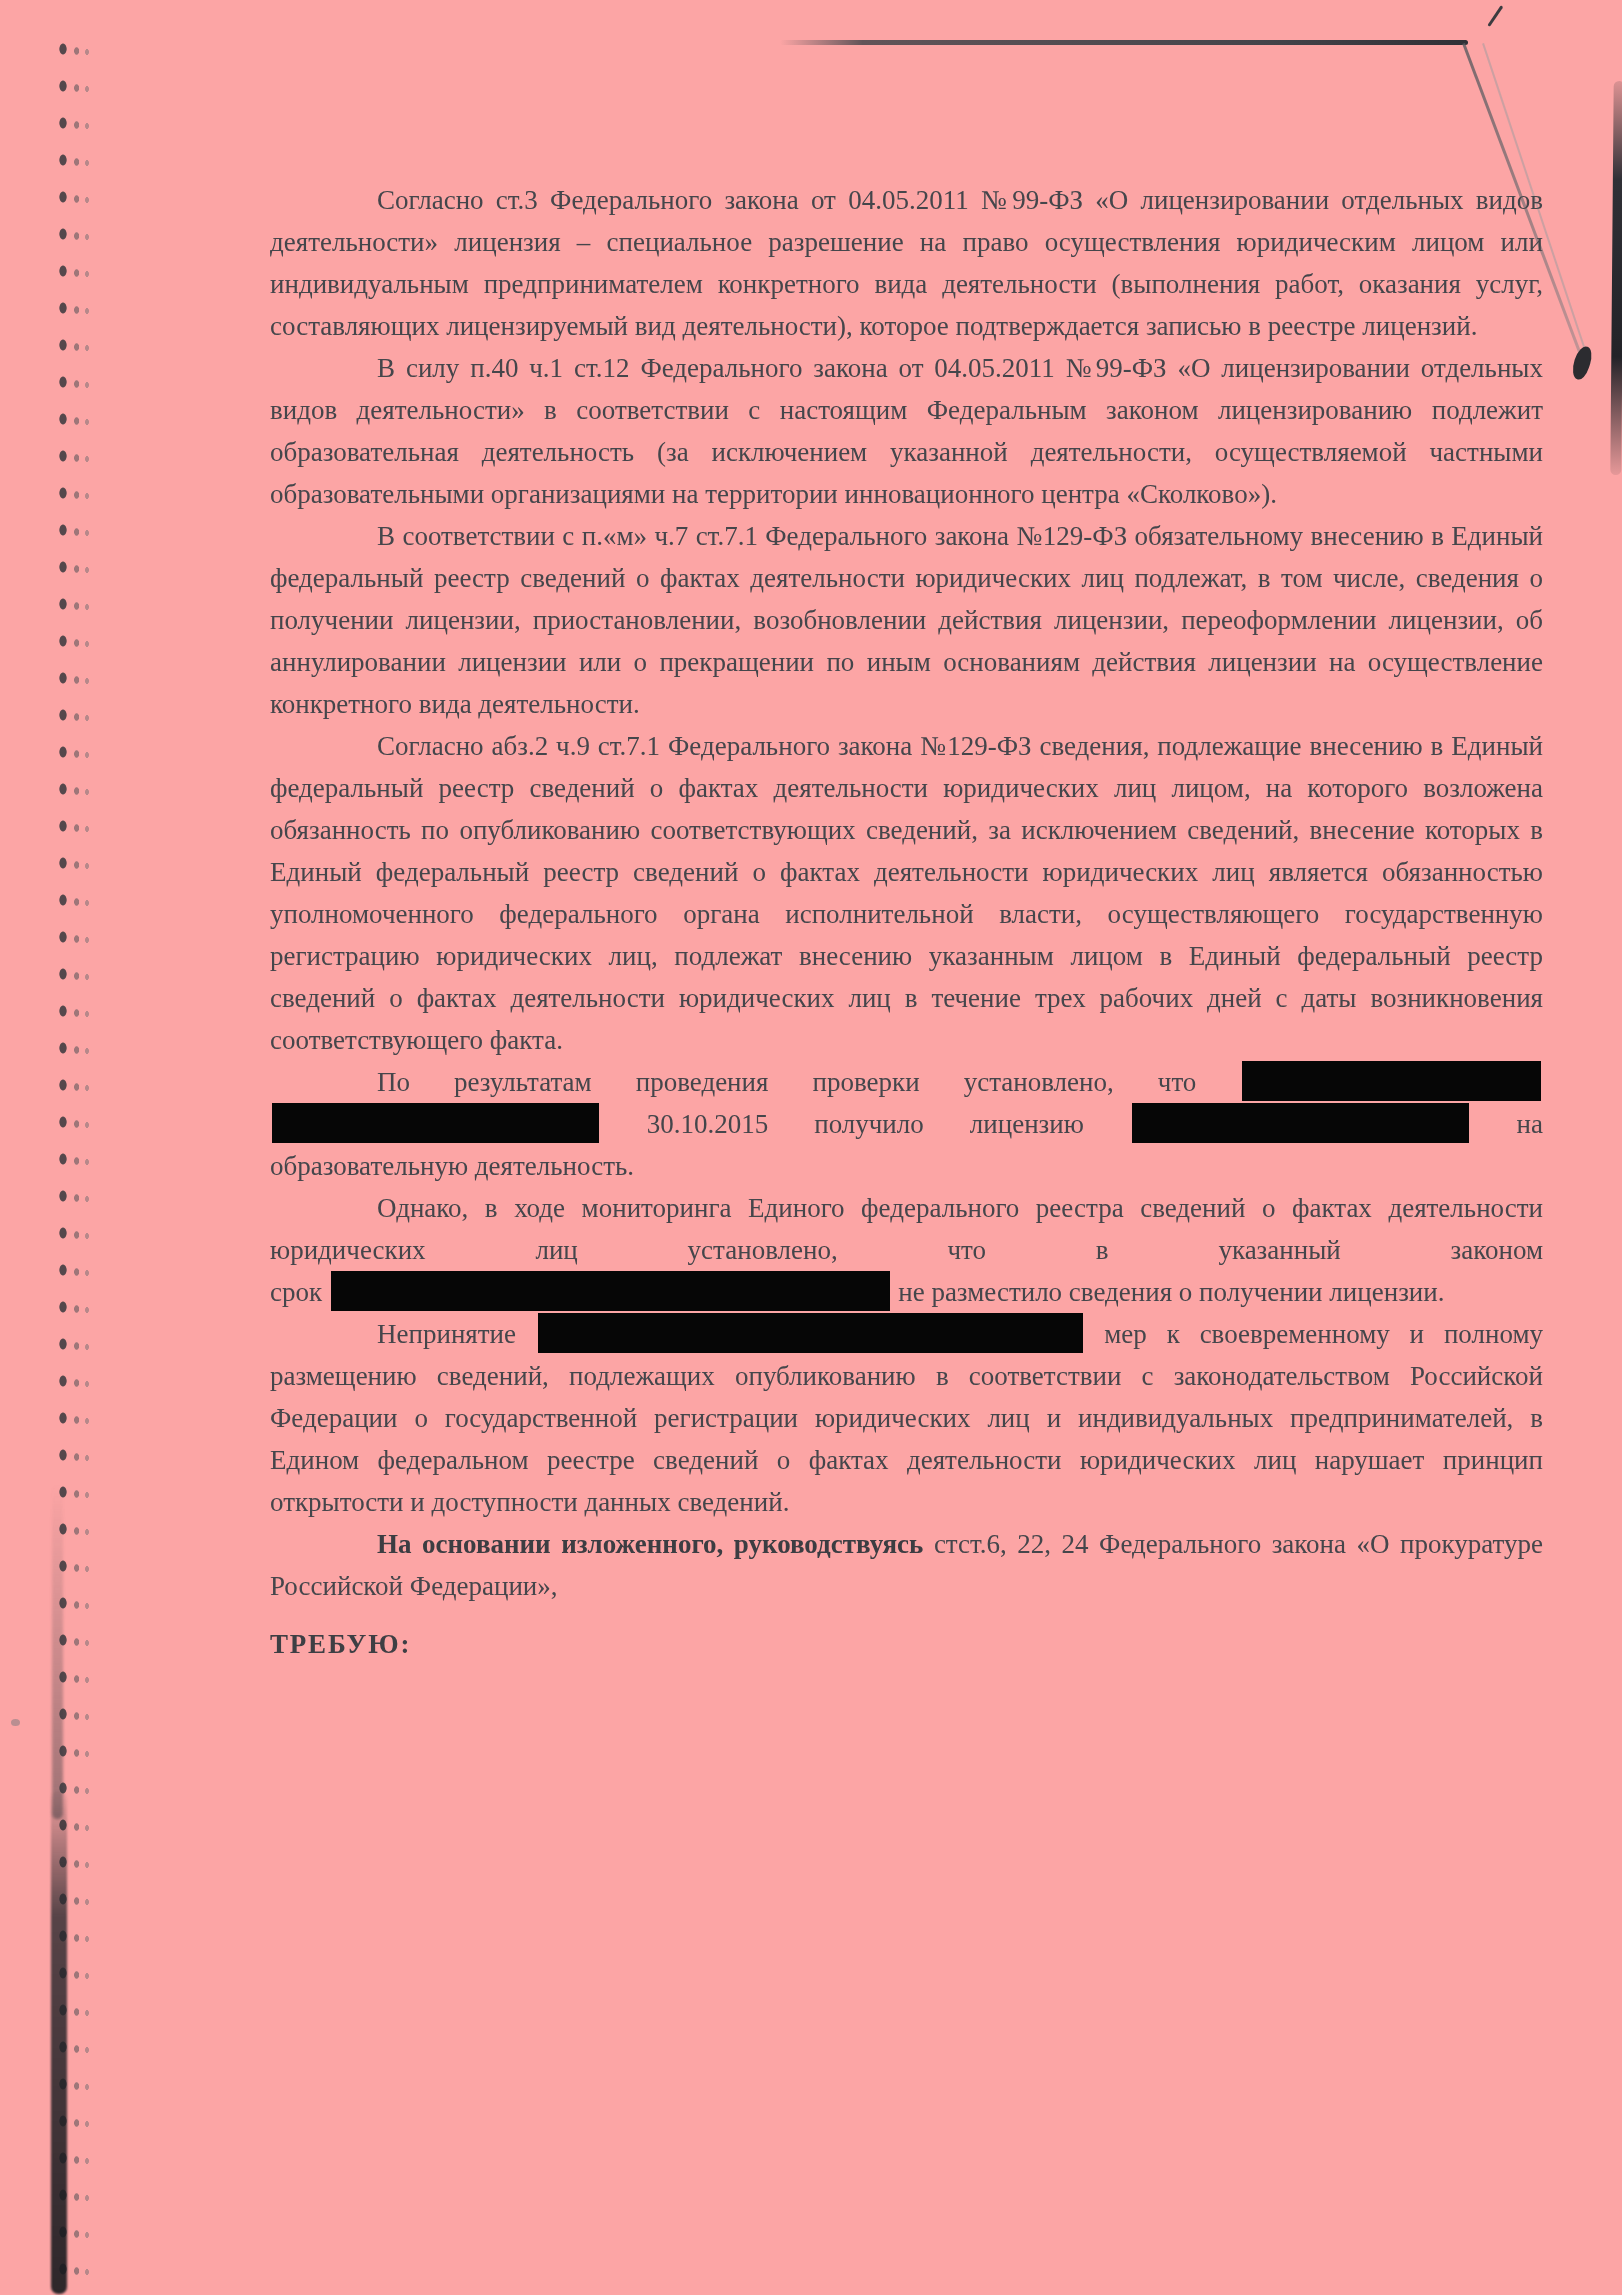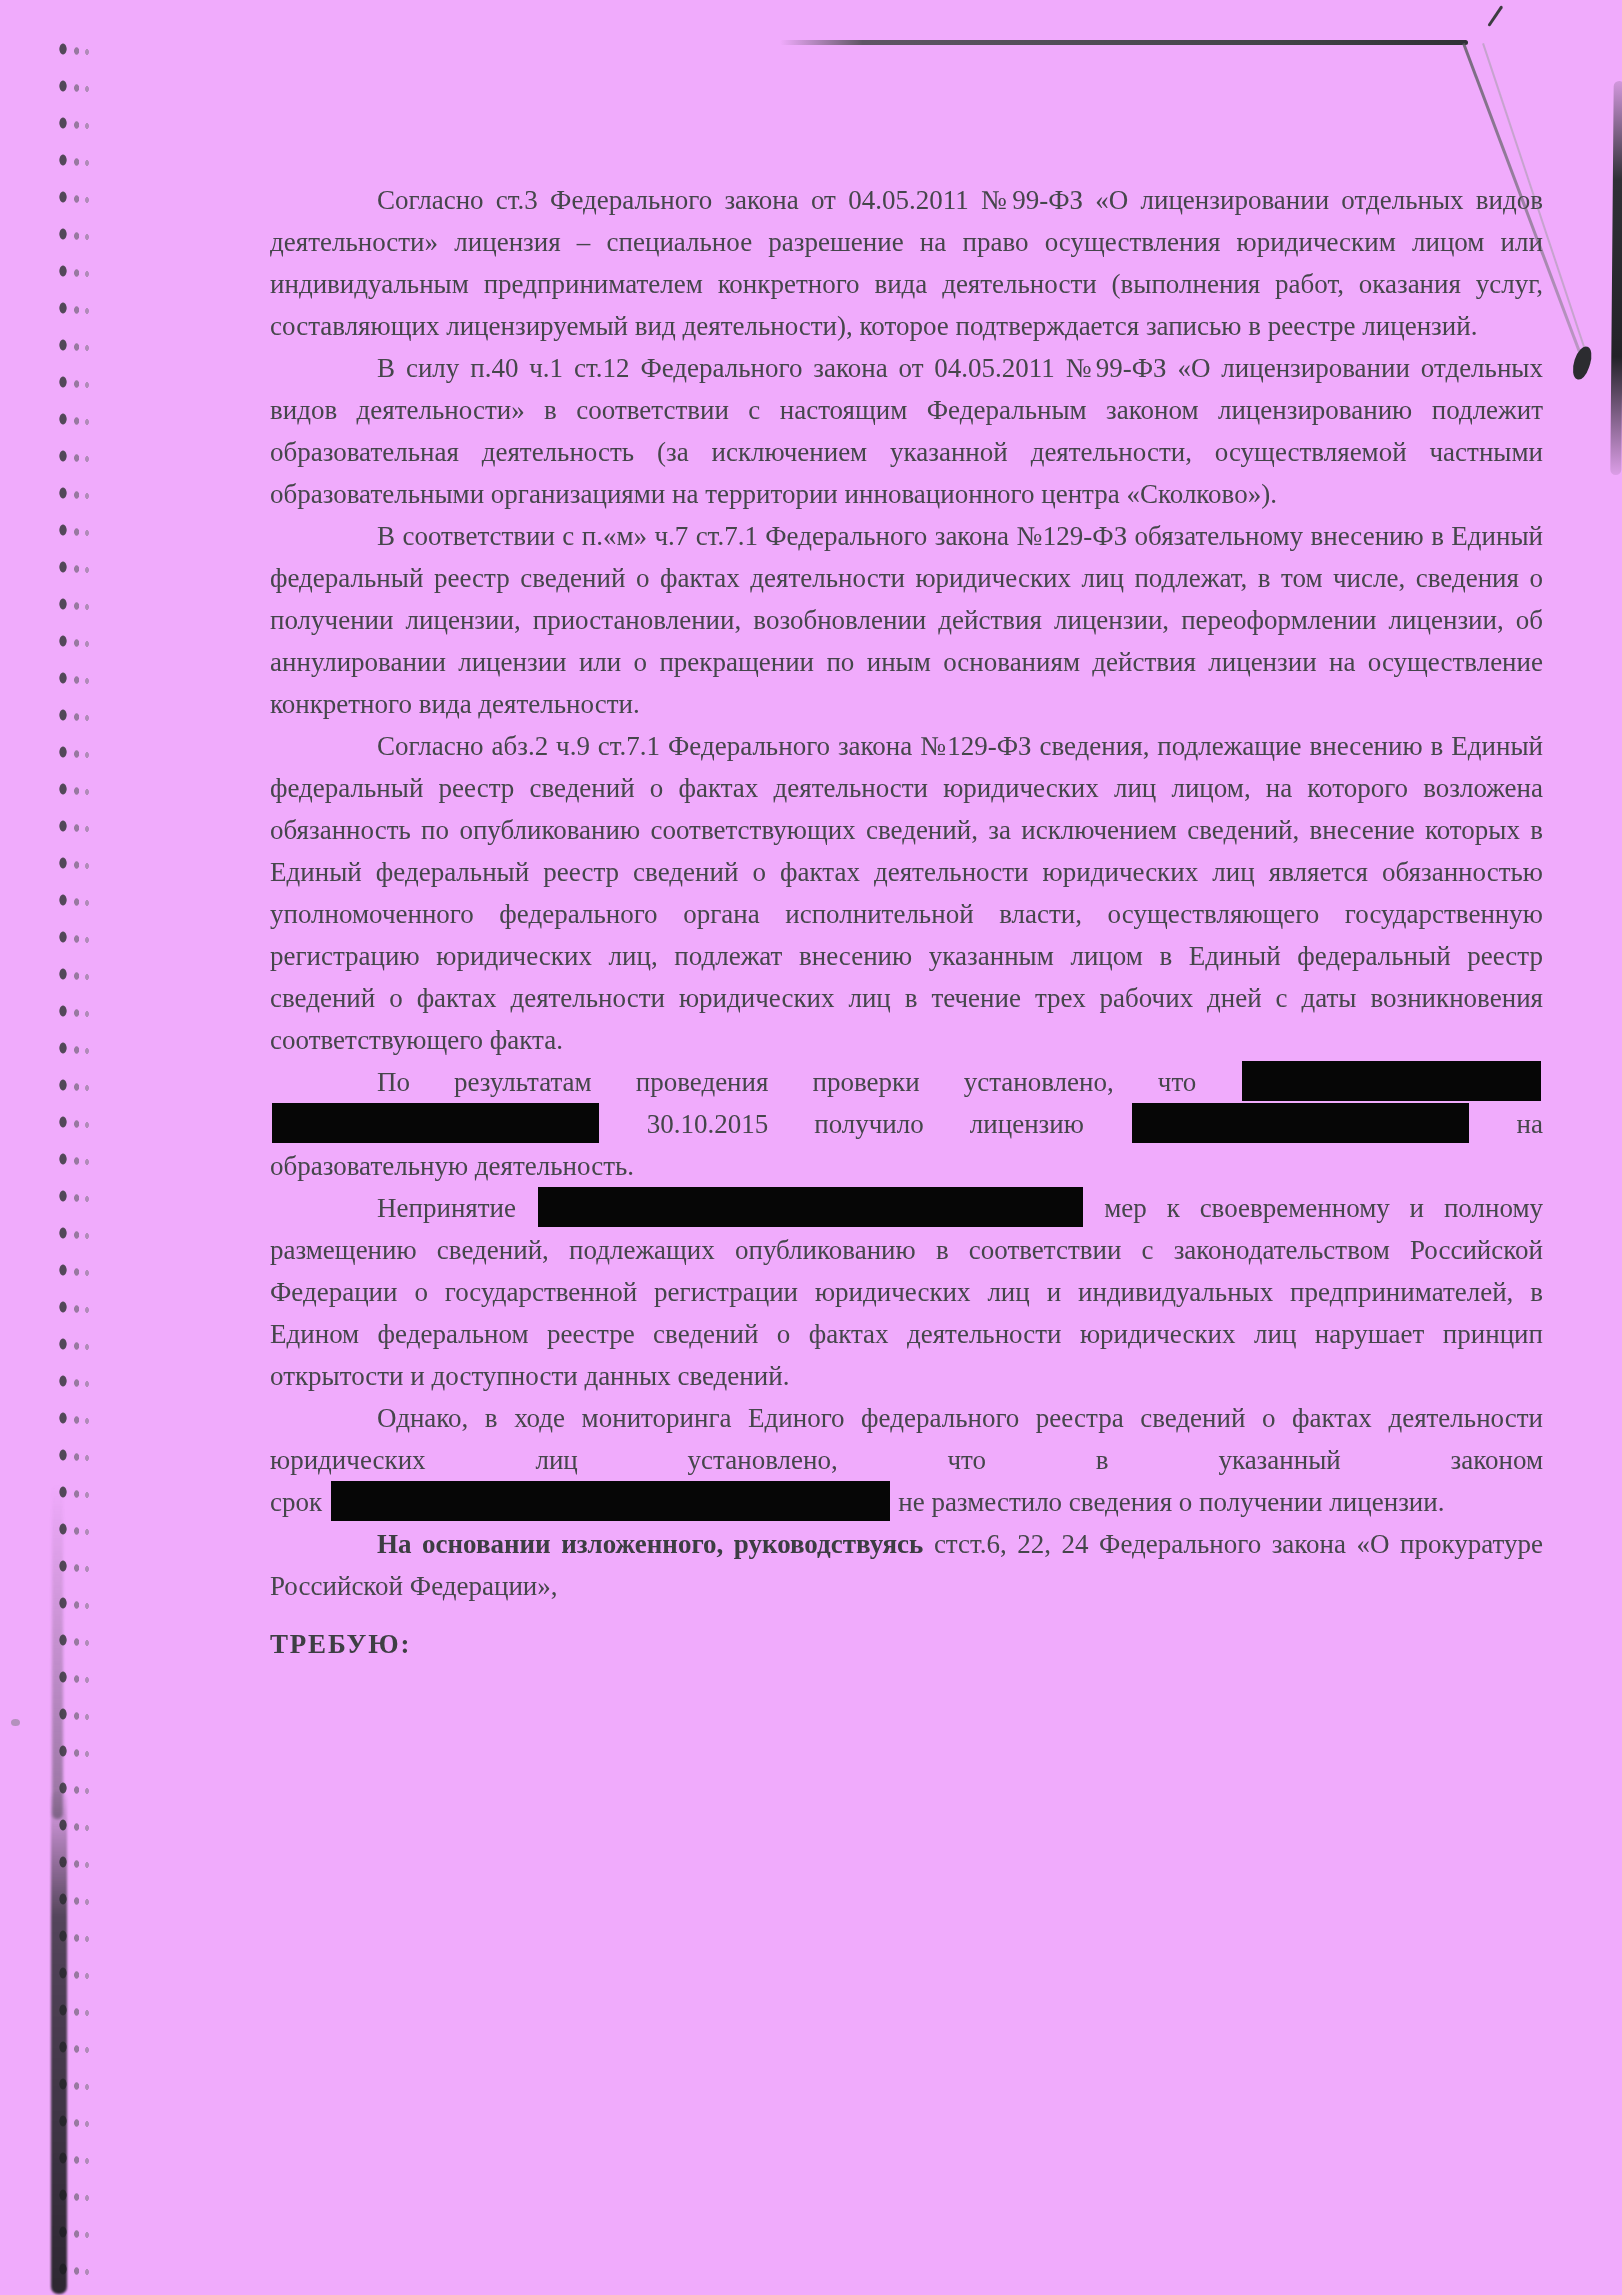--- a/index.html
+++ b/index.html
@@ -1,19 +1,19 @@
 <!DOCTYPE html>
 <html style="font-size:14.5px"><head>
 <meta charset="utf-8">
 <style>
   html,body{margin:0;padding:0;background:#e8e8e6;}
   .page{
     position:relative;
     width:1623px;height:2296px;
-    background:#f0abfc;
+    background:#fca5a5;
     overflow:hidden;
     font-family:"Liberation Serif","DejaVu Serif",serif;
   }
   
   .binding{
     position:absolute;left:54px;top:31px;width:45px;height:2262px;
     background-image:
       radial-gradient(ellipse 5.4px 8.1px at 9px 18px, rgba(55,55,60,.85) 60%, rgba(55,55,60,0) 74%),
       radial-gradient(ellipse 3.6px 5.4px at 22.6px 20px, rgba(80,80,85,.55) 60%, rgba(80,80,85,0) 78%),
       radial-gradient(ellipse 2.7px 4.5px at 33px 21px, rgba(100,100,105,.45) 60%, rgba(100,100,105,0) 78%);
@@ -117,28 +117,28 @@
     <p>
       <span>По результатам проведения проверки установлено,</span>
       <span class="nw"><span>что</span> <span class="redact r1"></span></span>
       <span class="redact r2"></span>
       <span>30.10.2015 получило лицензию</span>
       <span class="redact r3"></span>
       <span>на образовательную деятельность.</span>
     </p>
 
     <p>
-      <span class="nw"><span>Непринятие</span> <span class="redact r5"></span></span>
-      <span>мер к своевременному и полному размещению сведений, подлежащих опубликованию в соответствии с законодательством Российской Федерации о государственной регистрации юридических лиц и индивидуальных предпринимателей, в Едином федеральном реестре сведений о фактах деятельности юридических лиц нарушает принцип открытости и доступности данных сведений.</span>
+      <span>Однако, в ходе мониторинга Единого федерального реестра сведений о фактах деятельности юридических лиц установлено, что в указанный законом</span>
+      <span class="nw"><span>срок</span> <span class="redact r4"></span></span>
+      <span>не разместило сведения о получении лицензии.</span>
     </p>
 
     <p>
-      <span>Однако, в ходе мониторинга Единого федерального реестра сведений о фактах деятельности юридических лиц установлено, что в указанный законом</span>
-      <span class="nw"><span>срок</span> <span class="redact r4"></span></span>
-      <span>не разместило сведения о получении лицензии.</span>
+      <span class="nw"><span>Непринятие</span> <span class="redact r5"></span></span>
+      <span>мер к своевременному и полному размещению сведений, подлежащих опубликованию в соответствии с законодательством Российской Федерации о государственной регистрации юридических лиц и индивидуальных предпринимателей, в Едином федеральном реестре сведений о фактах деятельности юридических лиц нарушает принцип открытости и доступности данных сведений.</span>
     </p>
 
     <p>
       <span class="b">На основании изложенного, руководствуясь</span>
       <span>стст.6, 22, 24 Федерального закона «О прокуратуре Российской Федерации»,</span>
     </p>
 
     <p class="heading">ТРЕБУЮ:</p>
 
   </div>

